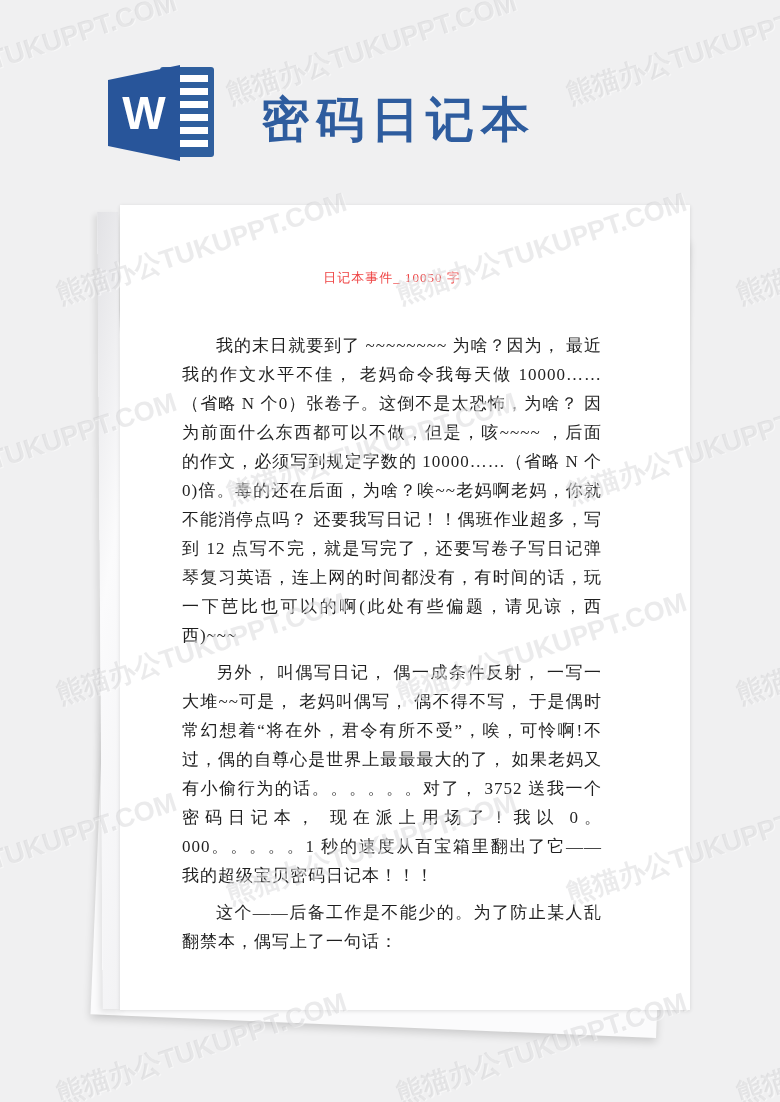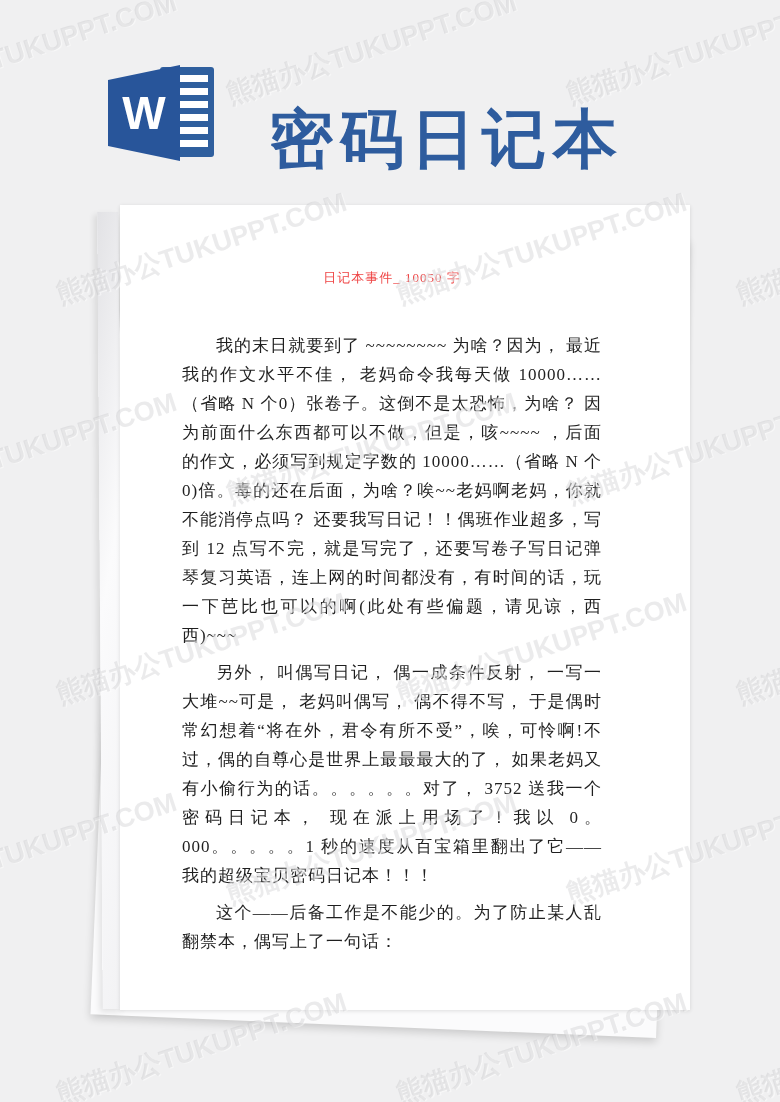--- a/index.html
+++ b/index.html
@@ -5,22 +5,22 @@
   html,body{margin:0;padding:0;}
   body{
     width:780px;height:1102px;position:relative;overflow:hidden;
     background:#f0f0f1;
     font-family:"Liberation Serif","DejaVu Serif",serif;
   }
   
   .header{position:absolute;left:0;top:0;width:780px;height:200px;z-index:3;}
   .word-icon{position:absolute;left:103px;top:62px;width:118px;height:102px;}
   .page-title{
-    position:absolute;left:253px;top:80px;margin:16px;
-    font-size:64px;font-weight:700;letter-spacing:7px;
+    position:absolute;left:253px;top:80px;margin:8px;
+    font-size:48px;font-weight:700;letter-spacing:7px;
     color:#2e5c9e;font-family:"Liberation Serif","DejaVu Serif",serif;
   }
   
   .paper-stack{position:absolute;left:0;top:0;width:780px;height:1102px;}
   .back-sheet{
     position:absolute;left:124px;top:215px;width:566px;height:800px;
     background:#fbfbfc;transform:rotate(2.4deg);transform-origin:0 0;
     box-shadow:0 4px 8px rgba(0,0,0,0.16);z-index:1;
   }
   .left-curl{

